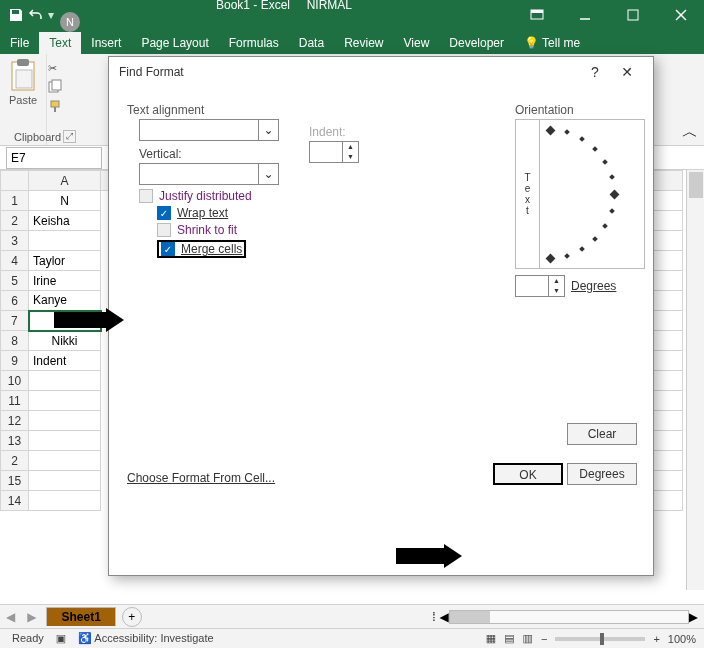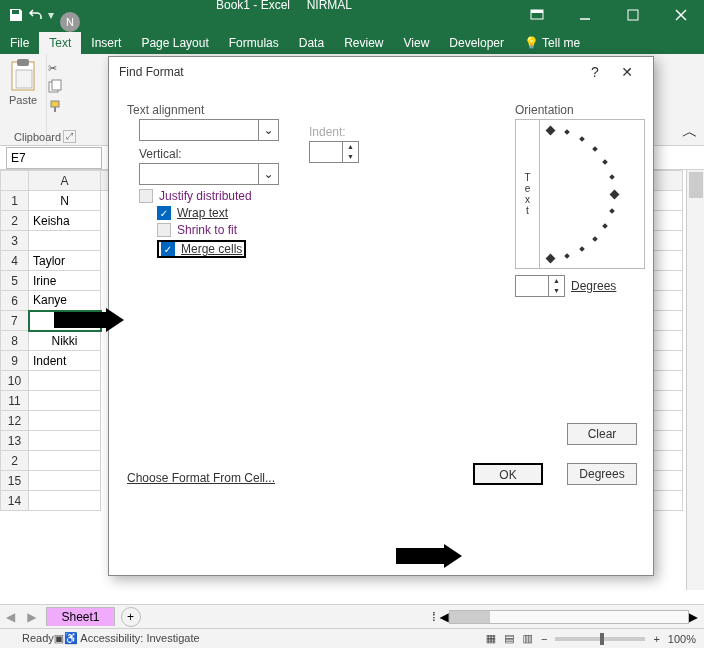--- a/index.html
+++ b/index.html
@@ -36,29 +36,29 @@
   table.sheet th { background:#f3f3f3; font-weight:normal; color:#333; text-align:center; }
   table.sheet th.rowhdr { width:28px; }
   table.sheet td { padding:0 4px; }
   .colA { width:72px; }
   .colI { width:62px; }
   .sel { border:2px solid #1e6f42 !important; }
   
   
   .sheettabs { position:absolute; left:0; bottom:20px; height:24px; width:100%; border-top:1px solid #d0d0d0; display:flex; align-items:center; font-size:12px; background:#f3f3f3; }
   .sheettabs .nav { padding:0 6px; color:#999; }
-  .sheettabs .stab { padding:2px 14px; background:#f0abfc; border:1px solid #bbb; border-bottom:none; margin-left:4px; }
+  .sheettabs .stab { padding:2px 14px; background:#a16207; border:1px solid #bbb; border-bottom:none; margin-left:4px;font-weight:bold; }
   .sheettabs .plus { width:20px; height:20px; border:1px solid #bbb; border-radius:50%; text-align:center; margin-left:6px; line-height:18px; }
   .sheettabs .hscroll { flex:1; display:flex; justify-content:flex-end; align-items:center; padding-right:6px; }
   .hscroll .track { width:240px; height:14px; border:1px solid #bbb; background:#f9f9f9; position:relative; }
   .hscroll .thumb { position:absolute; left:0; top:0; width:40px; height:12px; background:#ccc; }
   
   
   .statusbar { position:absolute; left:0; bottom:0; height:20px; width:100%; background:#f3f3f3; border-top:1px solid #d0d0d0; display:flex; align-items:center; font-size:11px; color:#444; }
-  .statusbar .sleft { padding-left:22px; display:flex; }
+  .statusbar .sleft { padding-left:12px; display:flex; gap:12px; }
   .statusbar .sright { margin-left:auto; display:flex; align-items:center; gap:8px; padding-right:8px; }
   .zoom-slider { width:90px; height:4px; background:#ccc; position:relative; }
   .zoom-slider .h { position:absolute; left:45px; top:-4px; width:4px; height:12px; background:#666; }
   
   
   .dialog { position:absolute; top:56px; left:108px; width:546px; height:520px; background:#fff; border:1px solid #888; box-shadow:4px 4px 12px rgba(0,0,0,0.3); font-size:12px; color:#333; }
   .dlg-title { height:30px; display:flex; align-items:center; padding:0 10px; }
   .dlg-title .t { flex:1; }
   .dlg-title .btn { width:32px; text-align:center; font-size:14px; cursor:pointer; }
   .dlg-tabs { display:flex; border-bottom:1px solid #ccc; margin:0 18px; }
@@ -84,21 +84,21 @@
   
   .merge-focus { border:2px solid #000; padding:0 2px; display:inline-flex; align-items:center; gap:6px; }
   
   .orient-box { position:absolute; top:12px; right:8px; width:130px; }
   .orient-main { height:150px; border:1px solid #bbb; display:flex; }
   .orient-left { width:24px; border-right:1px solid #bbb; display:flex; flex-direction:column; align-items:center; justify-content:center; font-size:10px; }
   .orient-right { flex:1; position:relative; }
   .diamond { width:6px; height:6px; background:#333; transform:rotate(45deg); position:absolute; }
   .orient-deg { margin-top:6px; display:flex; align-items:center; gap:6px; }
   
-  .dlg-buttons { position:absolute; bottom:12px; right:16px; display:flex; gap:24px; }
+  .dlg-buttons { position:absolute; bottom:12px; right:16px; display:flex; gap:4px; }
   .dlg-buttons .btn, .clear-btn { width:70px; height:22px; border:1px solid #888; background:#f3f3f3; text-align:center; line-height:20px; cursor:pointer; font-size:12px; }
   .dlg-buttons .btn.ok { border:2px solid #000; }
   .clear-row { position:absolute; bottom:52px; right:16px; }
   .choose-fmt { position:absolute; bottom:12px; left:18px; text-decoration:underline; cursor:pointer; }
   
   .vscroll { position:absolute; right:0; top:170px; width:18px; height:420px; border-left:1px solid #ccc; background:#f3f3f3; }
   .vscroll .thumb { width:14px; height:26px; background:#ccc; margin:2px; }
   
   
   .arrow-annot { position:absolute; pointer-events:none; }

